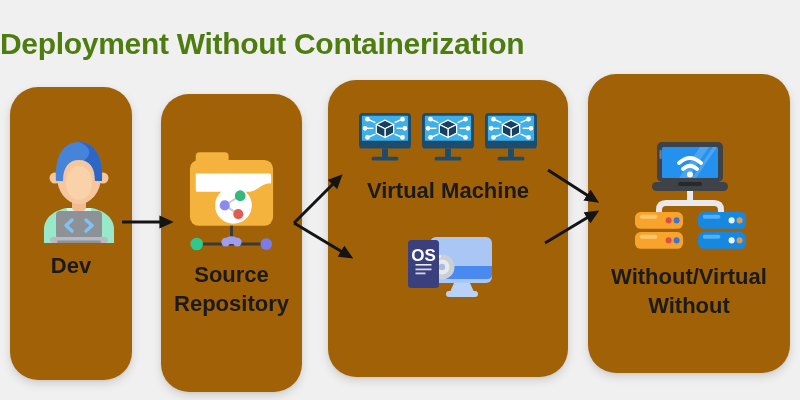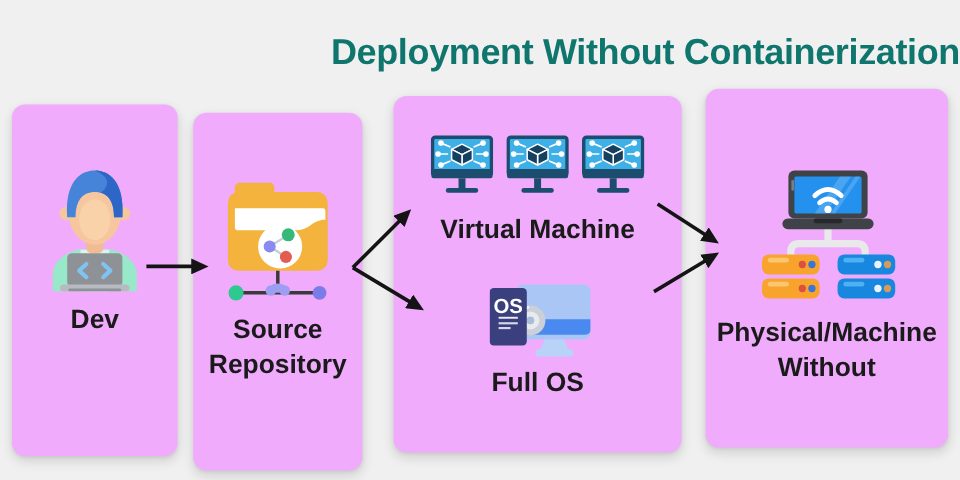--- a/index.html
+++ b/index.html
@@ -7,28 +7,28 @@
     width:800px;height:400px;
     background:#F1F0F1;
     font-family:"Liberation Sans","DejaVu Sans",sans-serif;
     color:#1A1A1A;
     overflow:hidden;
     position:relative;
   }
   .canvas{position:relative;width:800px;height:400px;}
   .title{
     position:absolute;top:26px;left:0;width:100%;
-    text-align:right;font-size:30px;line-height:36px;
-    font-weight:800;color:#0f766e;letter-spacing:-0.3px;
+    text-align:left;font-size:30px;line-height:36px;
+    font-weight:800;color:#4d7c0f;letter-spacing:-0.3px;
   }
   .panel{
-    position:absolute;background:#f0abfc;border-radius:11px;
+    position:absolute;background:#a16207;border-radius:28px;
     box-shadow:0 4px 10px rgba(0,0,0,0.13), 0 1px 3px rgba(0,0,0,0.06);
   }
-  .p1{left:10px;top:87px;width:138px;height:293px;}
+  .p1{left:10px;top:87px;width:122px;height:293px;}
   .p2{left:161px;top:82px;width:141px;height:298px;margin-top:12px;}
   .p3{left:328px;top:80px;width:240px;height:297px;}
   .p4{left:588px;top:74px;width:202px;height:299px;}
   .abs{position:absolute;}
   .lbl{
     position:absolute;left:0;width:100%;text-align:center;
     font-size:22px;line-height:29px;font-weight:600;color:#1A1A1A;
   }
   .sub{
     position:absolute;left:0;width:100%;text-align:center;
@@ -180,21 +180,20 @@
       <circle cx="34" cy="31" r="12.5" fill="#CBD0D8"></circle>
       <circle cx="34" cy="31" r="7.5" fill="#E7EAEF"></circle>
       <circle cx="34" cy="31" r="3.2" fill="#A9BDD9"></circle>
       <path d="M24.5,25 A11,11 0 0 1 32,20.2" stroke="#F3F4F7" stroke-width="2.4" fill="none" stroke-linecap="round"></path>
       <rect x="0" y="4" width="31" height="48" rx="3.5" fill="#3A3F7E"></rect>
       <text x="15.5" y="25" text-anchor="middle" font-size="17" font-weight="bold" fill="#FFFFFF" font-family="Liberation Sans, sans-serif">OS</text>
       <rect x="7.5" y="28" width="16" height="1.6" fill="#FFFFFF" opacity="0.9"></rect>
       <rect x="7.5" y="32.5" width="16" height="1.8" fill="#FFFFFF" opacity="0.8"></rect>
       <rect x="7.5" y="36.5" width="10" height="1.8" fill="#FFFFFF" opacity="0.8"></rect>
     </svg>
-    <div class="lbl" style="top:224px">Full OS</div>
   </section>
 
   <section class="panel p4">
     <svg class="abs" style="left:42px;top:66px" width="120" height="112" viewBox="0 0 120 112">
       <path d="M60,48 V63 M29,76 V70 Q29,63 36,63 H84 Q91,63 91,70 V76" fill="none" stroke="#E9E9EC" stroke-width="6" stroke-linecap="round"></path>
 
       <g>
         <rect x="27" y="2" width="66" height="40" rx="5" fill="#3F4246"></rect>
         <rect x="32" y="7" width="56" height="31" rx="1.5" fill="#2491EE"></rect>
         <polygon points="70,7 79,7 58,38 49,38" fill="#FFFFFF" opacity="0.18"></polygon>
@@ -223,21 +222,21 @@
         <rect x="6" y="3.5" width="22" height="5" rx="2.5" fill="#4FB0F2"></rect>
         <circle cx="42" cy="10.5" r="3.8" fill="#E9F4FC"></circle>
         <circle cx="52" cy="10.5" r="3.8" fill="#D59C58"></circle>
         <rect x="0" y="25" width="60" height="21" rx="7" fill="#1787E0"></rect>
         <rect x="6" y="28.5" width="22" height="5" rx="2.5" fill="#4FB0F2"></rect>
         <circle cx="42" cy="35.5" r="3.8" fill="#E9F4FC"></circle>
         <circle cx="52" cy="35.5" r="3.8" fill="#D59C58"></circle>
       </g>
     </svg>
     <div class="lbl" style="top:188px">
-      <div>Physical/Machine</div>
+      <div>Without/Virtual</div>
       <div>Without</div>
     </div>
   </section>
 
   <svg class="arrows" viewBox="0 0 800 400">
     <defs>
       <marker id="ah" markerWidth="4.8" markerHeight="4.4" refX="1.2" refY="2.2" orient="auto">
         <path d="M0,0 L4.8,2.2 L0,4.4 Z" fill="#141414"></path>
       </marker>
     </defs>

